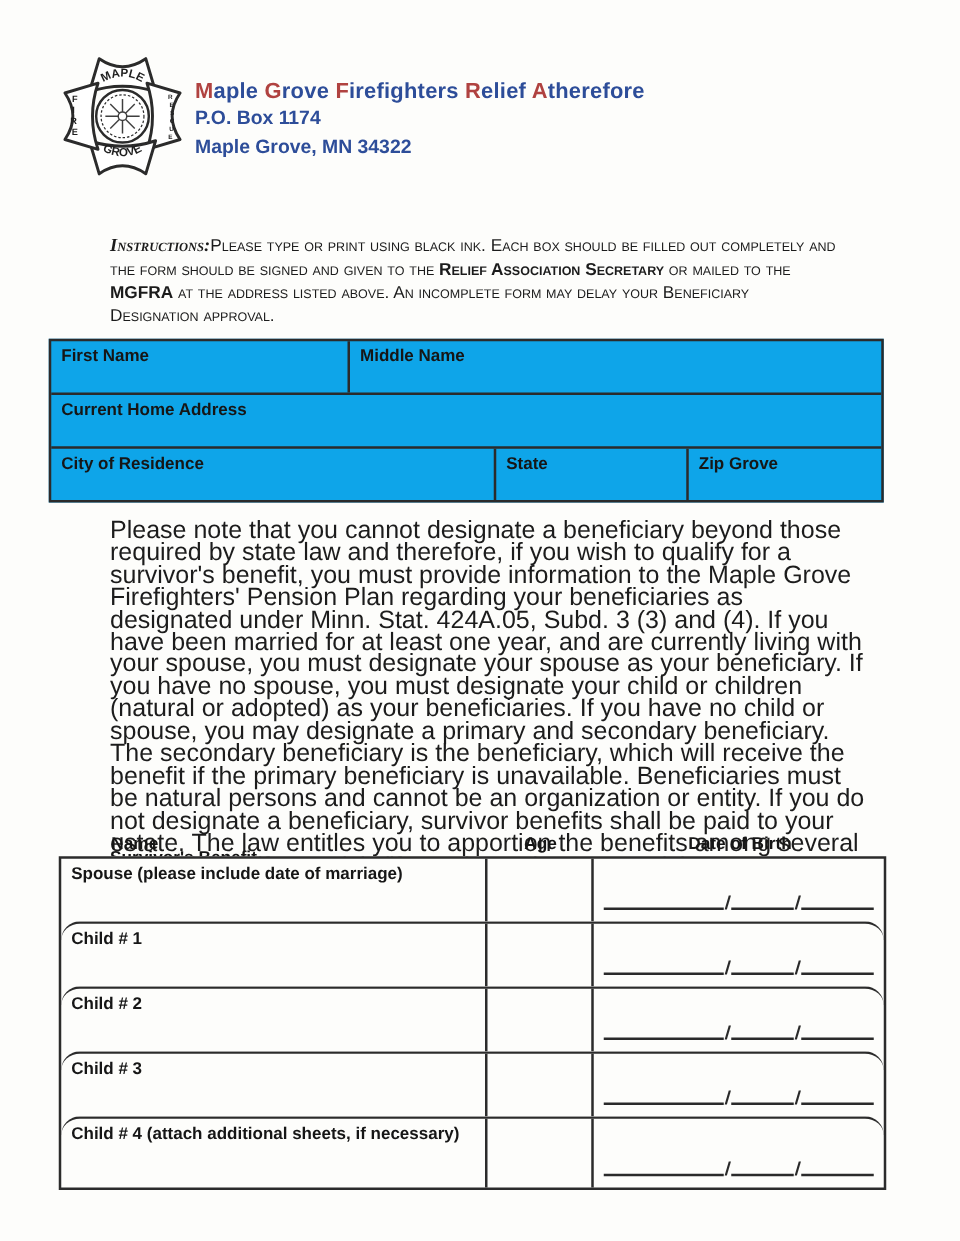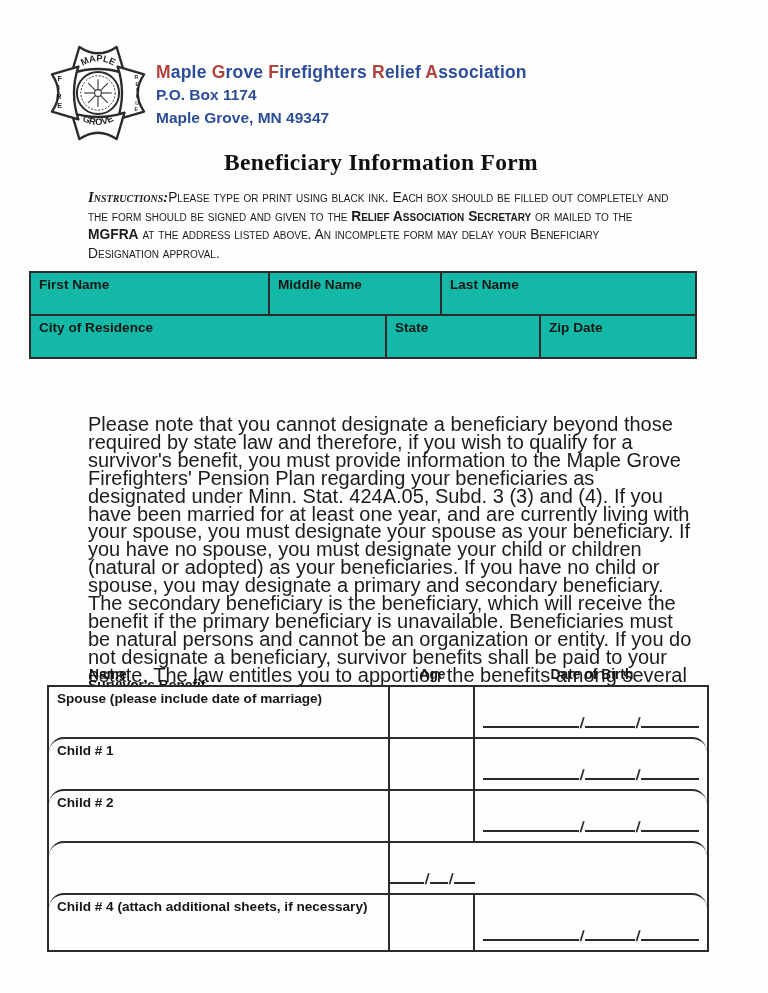--- a/index.html
+++ b/index.html
@@ -31,22 +31,22 @@
     font-size:13.8px; line-height:18.6px; font-variant:small-caps; color:#1b1b1b;
   }
   .instr-label {
     font-family:"Liberation Serif", serif; font-style:italic; font-weight:bold;
     font-size:14.8px; 
   }
   .instr-b { font-weight:bold; }
 
   
   .id-table {
-    position:absolute; top:271px; left:29px; width:668px;
-    border:2.5px solid #2b2b2b; background:#14b8a6; box-sizing:border-box;
+    position:absolute; top:271px; left:39px; width:668px;
+    border:2.5px solid #2b2b2b; background:#0ea5e9; box-sizing:border-box;
   }
   .id-row { display:grid; height:41px; }
   .id-row.r1 { grid-template-columns:237px 172px 1fr; }
   .id-row.r2 { grid-template-columns:1fr; }
   .id-row.r3 { grid-template-columns:354px 154px 1fr; }
   .id-row + .id-row { border-top:2px solid #2b2b2b; }
   .id-cell { padding:4px 8px; font-weight:bold; font-size:13.6px; color:#161616; }
   .id-cell + .id-cell { border-left:2px solid #2b2b2b; }
 
   
@@ -120,43 +120,44 @@
         <text x="90" y="42.5">E</text>
         <text x="90.5" y="49">S</text>
         <text x="90.5" y="55.5">C</text>
         <text x="90" y="62">U</text>
         <text x="89" y="68.5">E</text>
       </g>
     </svg>
 
     <div class="header-text">
       <div class="brand">
-        <span class="seg-red">M</span><span class="seg-blue">aple </span><span class="seg-red">G</span><span class="seg-blue">rove </span><span class="seg-red">F</span><span class="seg-blue">irefighters </span><span class="seg-red">R</span><span class="seg-blue">elief </span><span class="seg-red">A</span><span class="seg-blue">ssociation</span>
+        <span class="seg-red">M</span><span class="seg-blue">aple </span><span class="seg-red">G</span><span class="seg-blue">rove </span><span class="seg-red">F</span><span class="seg-blue">irefighters </span><span class="seg-red">R</span><span class="seg-blue">elief </span><span class="seg-red">A</span><span class="seg-blue">therefore</span>
       </div>
       <div class="addr">P.O. Box 1174</div>
-      <div class="addr">Maple Grove, MN 49347</div>
-    </div>
-  </div>
-
-  <div class="title">Beneficiary Information Form</div>
+      <div class="addr">Maple Grove, MN 34322</div>
+    </div>
+  </div>
+
 
   <div class="instructions">
     <span class="instr-label">Instructions:</span><span>Please type or print using black ink.  Each box should be filled out completely and the form should be signed and given to the </span><span class="instr-b">Relief Association Secretary</span><span> or mailed to the </span><span class="instr-b">MGFRA</span><span> at the address listed above.  An incomplete form may delay your Beneficiary Designation approval.</span>
   </div>
 
   <div class="id-table">
     <div class="id-row r1">
       <div class="id-cell">First Name</div>
       <div class="id-cell">Middle Name</div>
-      <div class="id-cell">Last Name</div>
+    </div>
+    <div class="id-row r2">
+      <div class="id-cell">Current Home Address</div>
     </div>
     <div class="id-row r3">
       <div class="id-cell">City of Residence</div>
       <div class="id-cell">State</div>
-      <div class="id-cell">Zip Date</div>
+      <div class="id-cell">Zip Grove</div>
     </div>
   </div>
 
   <div class="paragraph">Please note that you cannot designate a beneficiary beyond those required by state law and therefore, if you wish to qualify for a survivor's benefit, you must provide information to the Maple Grove Firefighters' Pension Plan regarding your beneficiaries as designated under Minn. Stat. 424A.05, Subd. 3 (3) and (4).   If you have been married for at least one year, and are currently living with your spouse, you must designate your spouse as your beneficiary.  If you have no spouse, you must designate your child or children (natural or adopted) as your beneficiaries.  If you have no child or spouse, you may designate a primary and secondary beneficiary.   The secondary beneficiary is the beneficiary, which will receive the benefit if the primary beneficiary is unavailable.  Beneficiaries must be natural persons and cannot be an organization or entity.  If you do not designate a beneficiary, survivor benefits shall be paid to your estate.  The law entitles you to apportion the benefits among several beneficiaries if you wish (if you do not have a surviving spouse, child or children.)</div>
 
   <div class="surv-heading">Survivor's Benefit</div>
   <div class="surv-cols">
     <div class="c-name">Name</div>
     <div class="c-age">Age</div>
     <div class="c-dob">Date of Birth</div>
@@ -194,20 +195,21 @@
       <div class="s-dob">
         <span class="blank b1"></span>
           <span class="slash">/</span>
           <span class="blank b2"></span>
           <span class="slash">/</span>
           <span class="blank b3"></span>
       </div>
     </div>
 
     <div class="surv-row">
+      <div class="s-name">Child # 3</div>
       <div class="s-age"></div>
       <div class="s-dob">
         <span class="blank b1"></span>
           <span class="slash">/</span>
           <span class="blank b2"></span>
           <span class="slash">/</span>
           <span class="blank b3"></span>
       </div>
     </div>
 

